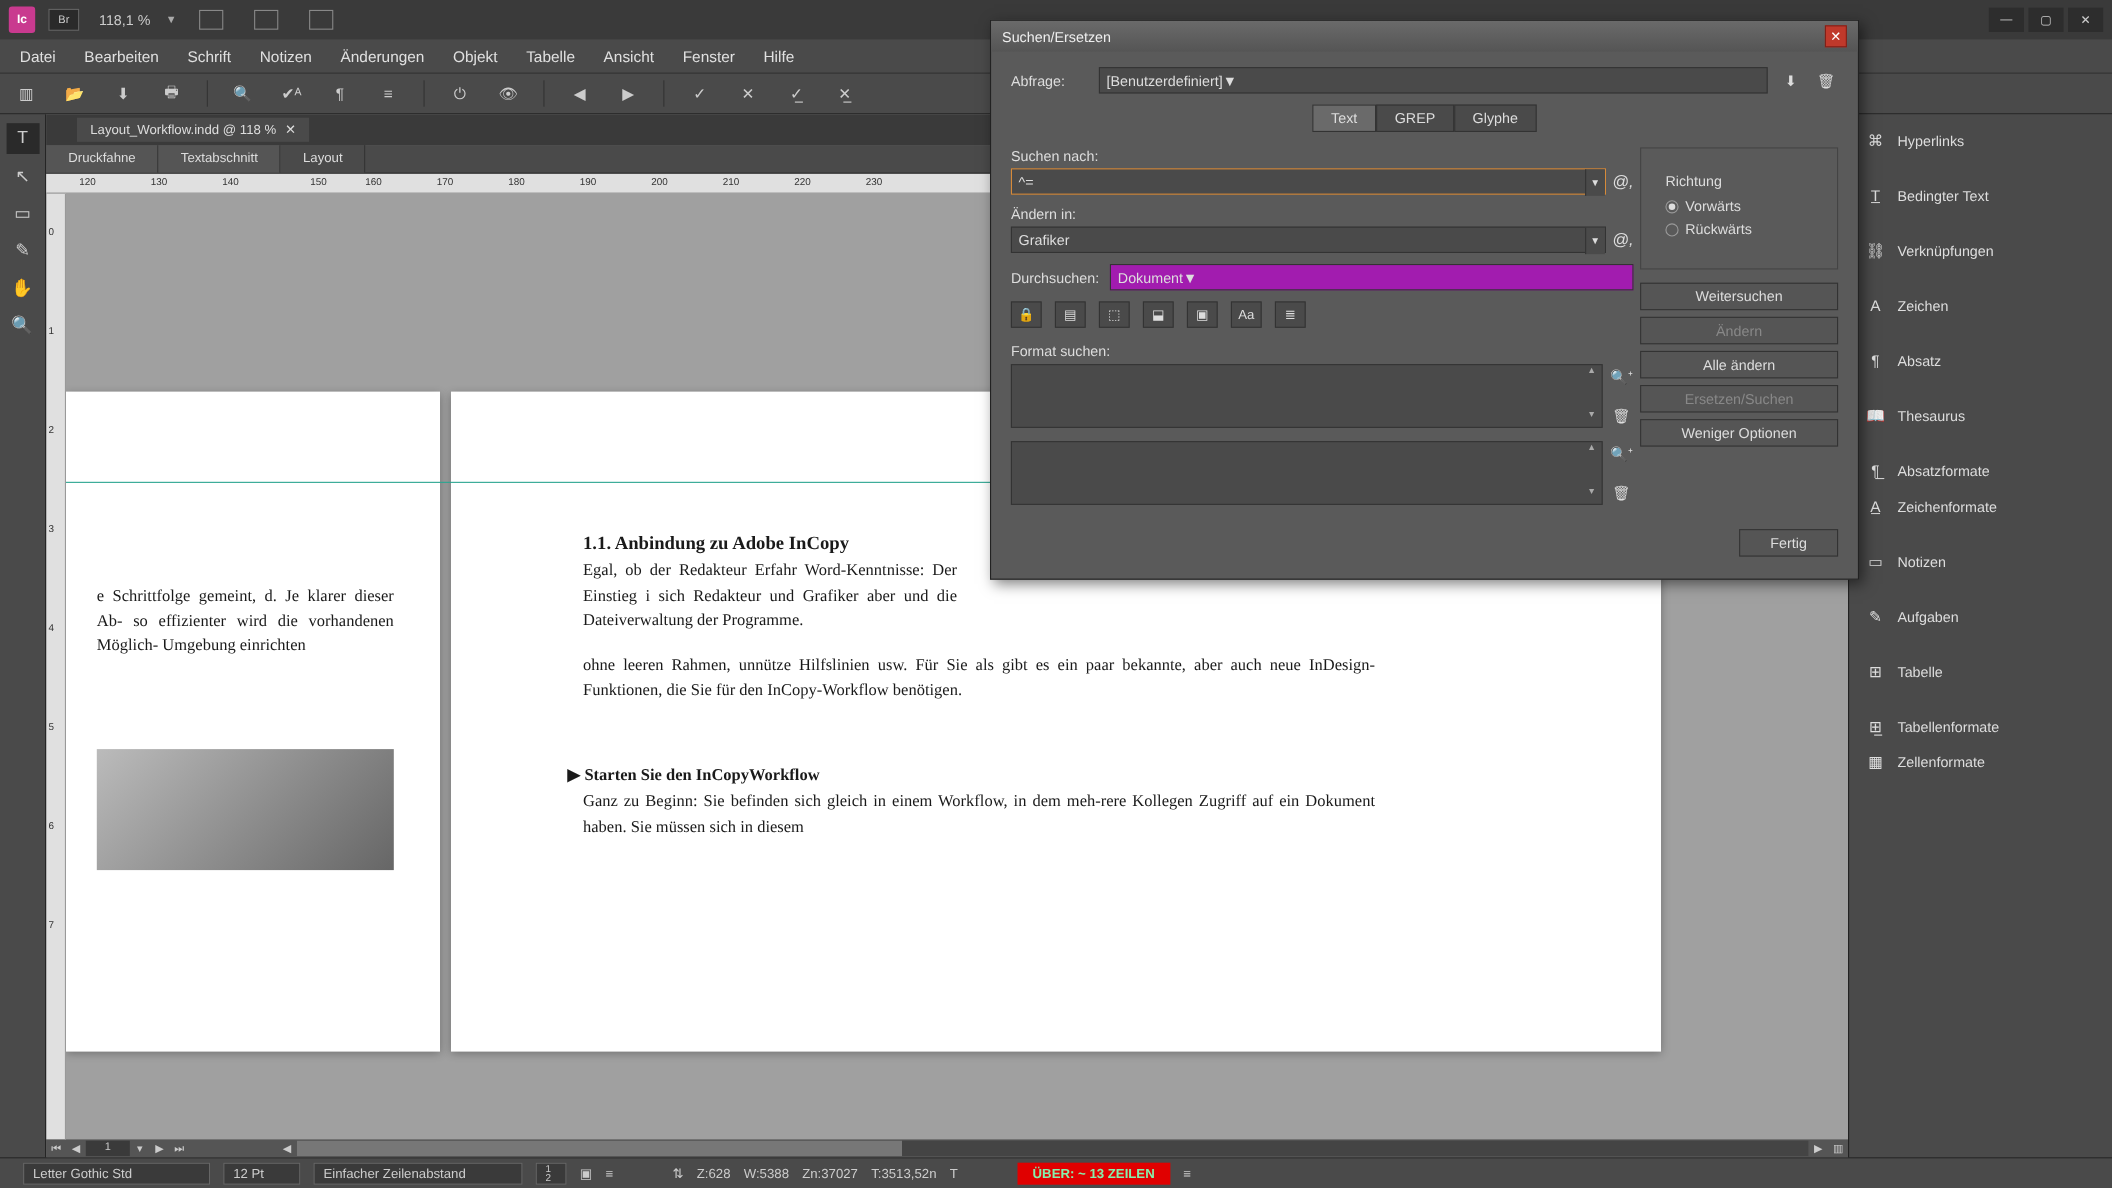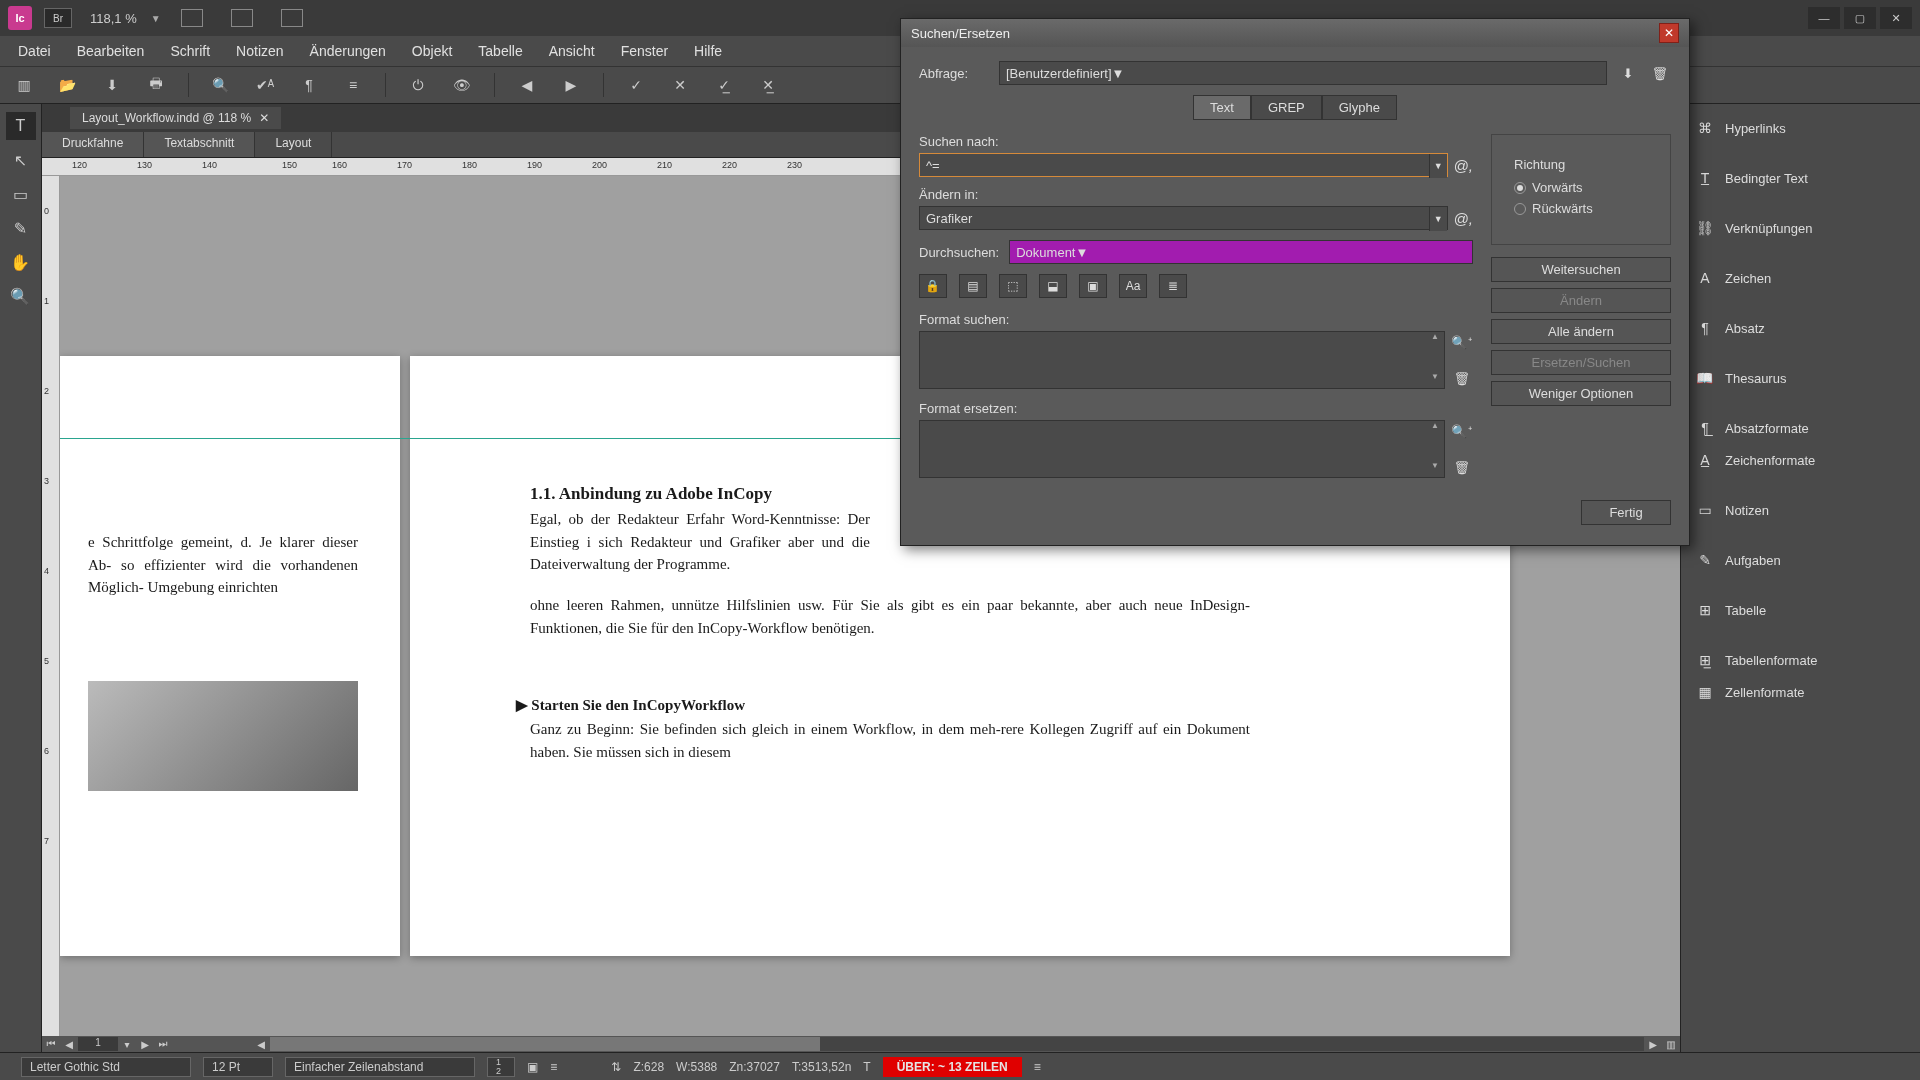--- a/index.html
+++ b/index.html
@@ -62,33 +62,33 @@
 .hscroll .track { flex: 1; background: #444; height: 14px; position: relative; }
 .hscroll .thumb { position: absolute; left: 0; width: 40%; height: 100%; background: #777; }
 
 .right-panels { width: 240px; background: #4a4a4a; border-left: 1px solid #222; padding: 8px 0; }
 .right-panels .pitem { display: flex; align-items: center; gap: 10px; padding: 8px 14px; color: #ddd; font-size: 13px; }
 .right-panels .pitem .pi { width: 20px; height: 16px; display: flex; align-items: center; justify-content: center; font-size: 14px; }
 .right-panels .gap { height: 18px; }
 
 .statusbar { height: 28px; background: #4a4a4a; border-top: 1px solid #222; display: flex; align-items: center; padding: 0 21px; gap: 12px; color: #ccc; font-size: 12px; }
 .statusbar .sfield { background: #3a3a3a; border: 1px solid #666; padding: 2px 8px; height: 20px; display: flex; align-items: center; }
-.statusbar .redbox { background: #e00000; color: #e5e5e5; font-weight: bold; padding: 3px 14px; }
+.statusbar .redbox { background: #e00000; color: #86efac; font-weight: bold; padding: 3px 14px; margin-left: 42px; }
 
 
 .dialog { position: absolute; left: 900px; top: 18px; width: 790px; background: #5a5a5a; border: 1px solid #222; box-shadow: 4px 4px 12px rgba(0,0,0,0.5); }
 .dialog .dtitle { height: 28px; background: linear-gradient(#6a6a6a,#555); display: flex; align-items: center; padding: 0 10px; color: #eee; font-size: 13px; }
 .dialog .dclose { margin-left: auto; width: 20px; height: 20px; background: #c0392b; color: #fff; display: flex; align-items: center; justify-content: center; font-size: 12px; border: 1px solid #802018; }
 .dialog .dbody { padding: 14px 18px; color: #ddd; font-size: 13px; }
 .dialog .row { display: flex; align-items: center; gap: 10px; margin-bottom: 10px; }
 .dialog .lbl { min-width: 70px; }
 .dialog .tabs { display: flex; justify-content: center; gap: 0; margin-bottom: 14px; }
 .dialog .tabs .t { padding: 4px 16px; background: #4a4a4a; border: 1px solid #333; }
 .dialog .tabs .t.active { background: #6a6a6a; }
-.dialog .maingrid { display: flex; gap: 18px; }
+.dialog .maingrid { display: flex; gap: 6px; }
 .dialog .leftcol { flex: 1; }
 .dialog .rightcol { width: 180px; }
 .dialog .combo { display: flex; align-items: center; gap: 6px; }
 .dialog .combo .cfield { flex: 1; height: 24px; background: #4a4a4a; border: 1px solid #333; display: flex; align-items: center; padding: 0 6px; position: relative; }
 .dialog .combo .cfield.orange { border: 1px solid #d68a3a; }
 .dialog .combo .carrow { width: 18px; height: 24px; background: #4a4a4a; border-left: 1px solid #333; display: flex; align-items: center; justify-content: center; font-size: 9px; position: absolute; right: 0; top: 0; }
 .dialog .at { font-style: italic; font-size: 15px; }
 .dialog .iconrow { display: flex; gap: 12px; margin: 8px 0 14px; }
 .dialog .iconrow .ii { width: 28px; height: 24px; background: #4a4a4a; border: 1px solid #333; display: flex; align-items: center; justify-content: center; font-size: 12px; }
 .dialog .fbox { height: 58px; background: #4a4a4a; border: 1px solid #333; position: relative; }
@@ -387,21 +387,20 @@
             <div class="farr">
                 <div>▲</div>
                 <div style="margin-top:26px">▼</div>
               </div>
           </div>
           <div style="display:flex;flex-direction:column;gap:14px">
             <div class="sideico">🔍⁺</div>
             <div class="sideico">🗑</div>
           </div>
         </div>
-        <div style="margin-bottom:4px">Format ersetzen:</div>
         <div style="display:flex;gap:6px">
           <div class="fbox" style="flex:1">
             <div class="farr">
                 <div>▲</div>
                 <div style="margin-top:26px">▼</div>
               </div>
           </div>
           <div style="display:flex;flex-direction:column;gap:14px">
             <div class="sideico">🔍⁺</div>
             <div class="sideico">🗑</div>

